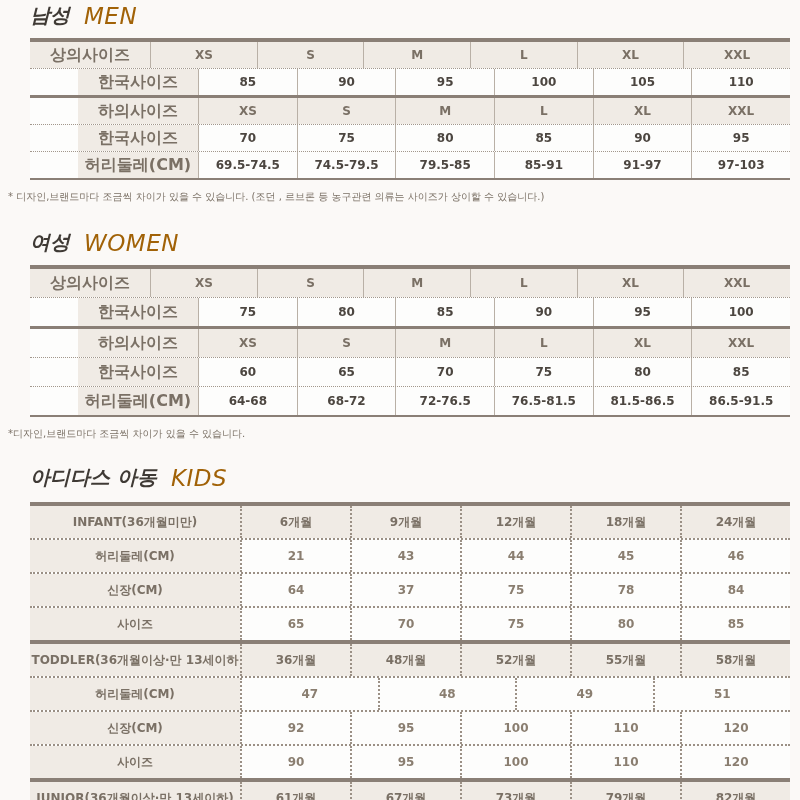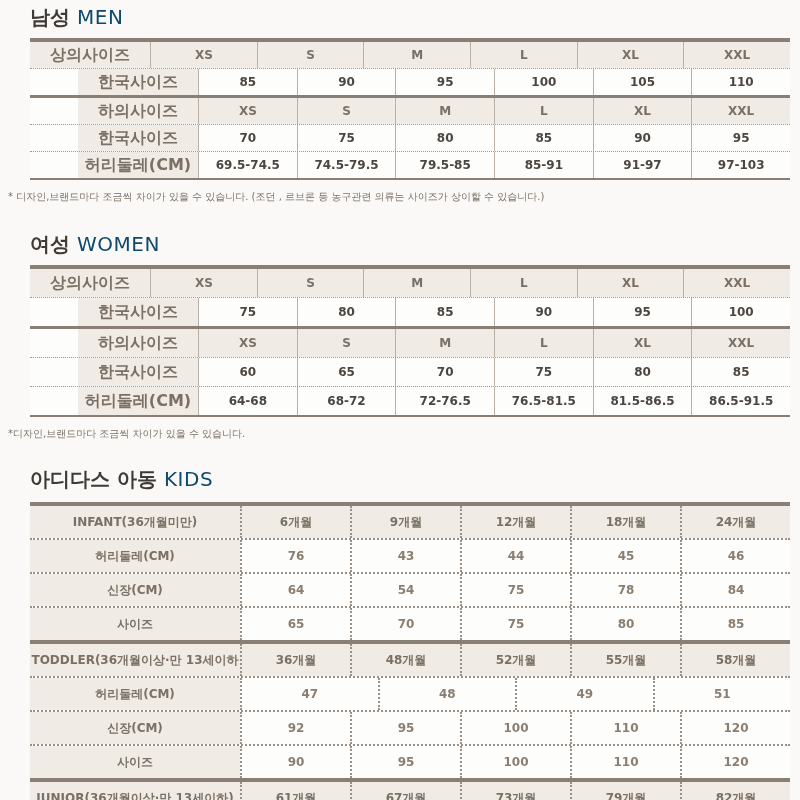--- a/index.html
+++ b/index.html
@@ -3,23 +3,23 @@
 <meta charset="utf-8">
 <style>
   html, body { margin:0; padding:0; }
   body {
     width:800px; height:800px; overflow:hidden;
     background:#fbf9f7;
     font-family:"DejaVu Sans","Liberation Sans",sans-serif;
   }
   .page { padding-top:5px; }
 
-  .sec-title { margin-left:30px; display:flex; align-items:center; gap:7px; height:24px; }
+  .sec-title { margin-left:30px; display:flex; align-items:flex-end; gap:14px; height:24px;font-style:italic; }
   .t-ko { font-size:20px; font-weight:bold; color:#3f3a35; }
-  .t-en { font-size:20px; color:#0c4a6e; letter-spacing:0.5px; }
+  .t-en { font-size:23px; color:#a16207; letter-spacing:0.5px; }
 
   .tbl {
     width:760px; margin-left:30px; box-sizing:border-box;
     border-top:4px solid #8a7f76; border-bottom:2px solid #8a7f76;
     background:#fdfdfc;
   }
   .tr { display:flex; align-items:stretch; }
   .c {
     display:flex; align-items:center; justify-content:center;
     font-size:12px; font-weight:bold; box-sizing:border-box;
@@ -180,30 +180,30 @@
       <div class="tr">
         <div class="c lbl">INFANT(36개월미만)</div>
         <div class="c h">6개월</div>
         <div class="c h">9개월</div>
         <div class="c h">12개월</div>
         <div class="c h">18개월</div>
         <div class="c h">24개월</div>
       </div>
       <div class="tr">
         <div class="c lbl">허리둘레(CM)</div>
-        <div class="c kd">76</div>
+        <div class="c kd">21</div>
         <div class="c kd">43</div>
         <div class="c kd">44</div>
         <div class="c kd">45</div>
         <div class="c kd">46</div>
       </div>
       <div class="tr">
         <div class="c lbl">신장(CM)</div>
         <div class="c kd">64</div>
-        <div class="c kd">54</div>
+        <div class="c kd">37</div>
         <div class="c kd">75</div>
         <div class="c kd">78</div>
         <div class="c kd">84</div>
       </div>
       <div class="tr">
         <div class="c lbl">사이즈</div>
         <div class="c kd">65</div>
         <div class="c kd">70</div>
         <div class="c kd">75</div>
         <div class="c kd">80</div>

